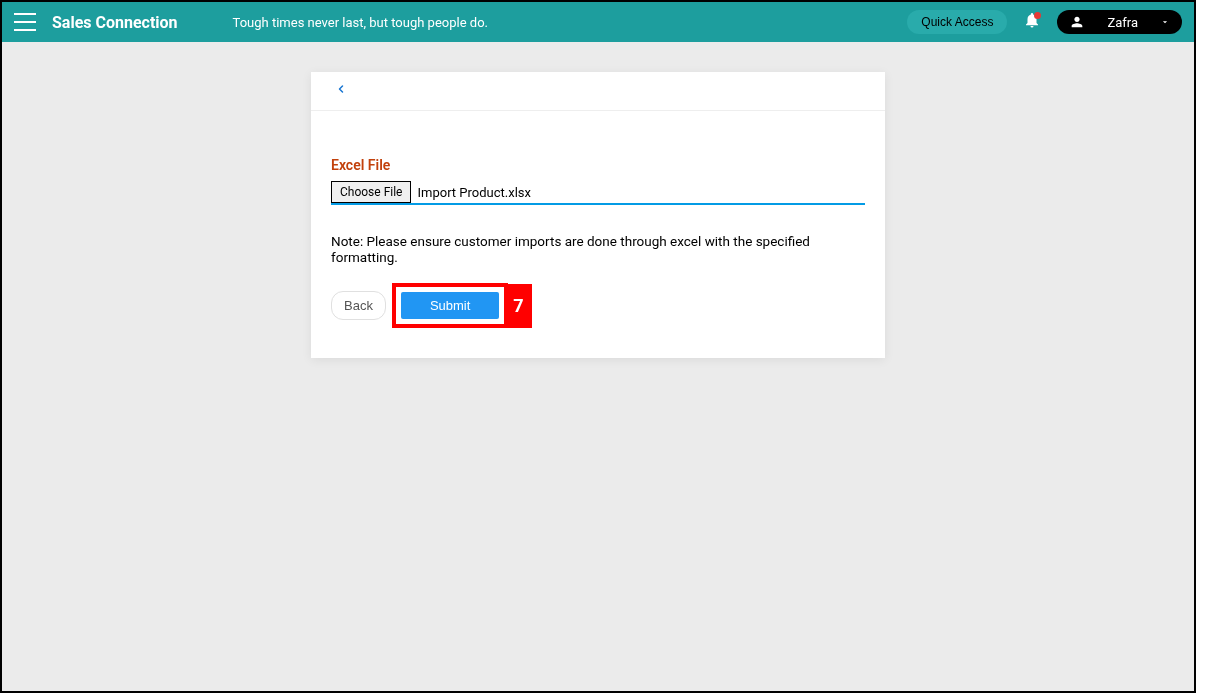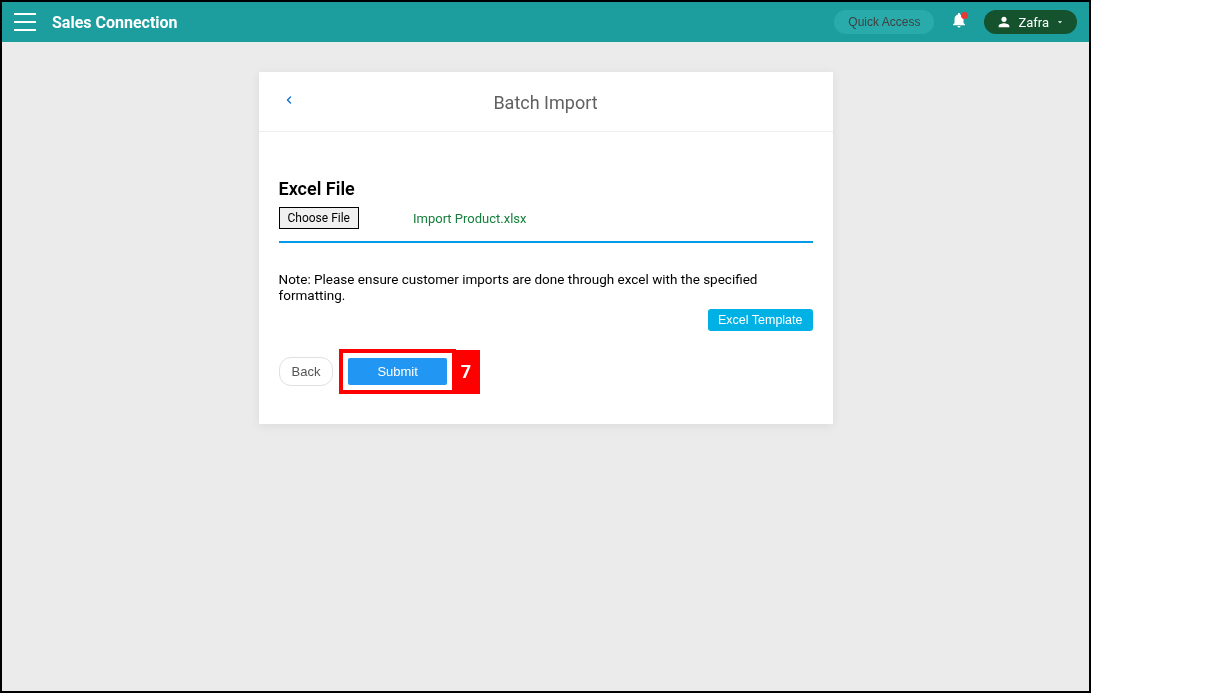--- a/index.html
+++ b/index.html
@@ -7,21 +7,21 @@
     padding: 0;
     height: 100%;
   }
   body {
     font-family: -apple-system, BlinkMacSystemFont, "Segoe UI", Roboto, "Helvetica Neue", Arial, sans-serif;
     background: #fff;
     color: #212121;
   }
   .frame {
     border: 2px solid #000;
-    width: 1091px;
+    width: 1196px;
     height: 693px;
     box-sizing: border-box;
     background: #ebebeb;
     display: flex;
     flex-direction: column;
     position: relative;
   }
   
   .topbar {
     background: #1d9e9e;
@@ -51,21 +51,21 @@
     font-size: 16px;
     margin-left: 16px;
   }
   .tagline {
     margin-left: 55px;
     font-size: 13px;
   }
   .spacer { flex: 1; }
   .quick-access-btn {
     background: #29abab;
-    color: #404040;
+    color: #000000;
     border: none;
     border-radius: 14px;
     padding: 5px 14px;
     font-size: 12px;
     cursor: pointer;
     margin-right: 14px;
   }
   .bell-wrap {
     position: relative;
     width: 22px;
@@ -80,27 +80,28 @@
   .bell-dot {
     position: absolute;
     top: 1px;
     right: 2px;
     width: 7px;
     height: 7px;
     background: #e53935;
     border-radius: 50%;
   }
   .user-pill {
-    background: #14532d;
+    background: #000000;
     border-radius: 14px;
     padding: 4px 12px;
     display: flex;
     align-items: center;
     cursor: pointer;
     font-size: 13px;
+    gap: 16px;
   }
   .user-pill .avatar-icon {
     width: 16px;
     height: 16px;
     margin-right: 6px;
   }
   .user-pill .chev { margin-left: 6px; }
   
   .canvas {
     flex: 1;
@@ -133,44 +134,43 @@
   .card-title {
     flex: 1;
     text-align: center;
     font-size: 18px;
     color: #616161;
   }
   .card-body {
     padding: 46px 20px 30px;
   }
   .field-label {
-    font-size: 18px;
+    font-size: 14px;
     font-weight: 600;
-    color: #000000;
+    color: #c2410c;
     margin-bottom: 8px;
   }
   .file-row {
     display: flex;
     align-items: center;
-    padding-bottom: 12px;
+    padding-bottom: 0;
     border-bottom: 2px solid #039be5;
-    gap: 48px;
   }
   .choose-btn {
     background: #f0f0f0;
     border: 1px solid #000;
     font-size: 12px;
     padding: 3px 8px;
     cursor: pointer;
     font-family: inherit;
   }
   .filename {
     margin-left: 6px;
     font-size: 13px;
-    color: #15803d;
+    color: #000000;
   }
   .note {
     margin-top: 28px;
     font-size: 13.5px;
     color: #000000;
   }
   .template-row {
     display: flex;
     justify-content: flex-end;
     margin-top: 6px;
@@ -236,20 +236,21 @@
 
 <div class="frame">
 
   <div class="topbar">
     <div class="menu-btn">
       <span></span>
         <span></span>
         <span></span>
     </div>
     <div class="app-title">Sales Connection</div>
+    <div class="tagline">Tough times never last, but tough people do.</div>
     <div class="spacer"></div>
     <button class="quick-access-btn">Quick Access</button>
     <div class="bell-wrap">
       <span>
         <svg width="18" height="18" viewBox="0 0 24 24">
             <path d="M12 22a2 2 0 0 0 2-2h-4a2 2 0 0 0 2 2zm6-6V11c0-3.07-1.63-5.64-4.5-6.32V4a1.5 1.5 0 1 0-3 0v.68C7.63 5.36 6 7.92 6 11v5l-2 2v1h16v-1l-2-2z"></path>
           </svg>
       </span>
       <span class="bell-dot"></span>
     </div>
@@ -269,34 +270,30 @@
   </div>
 
   <div class="canvas">
     <div class="card">
       <div class="card-head">
         <div class="back-arrow">
           <svg width="12" height="18" viewBox="0 0 24 24" fill="none" stroke-width="3" stroke-linecap="round" stroke-linejoin="round">
               <polyline points="15 18 9 12 15 6"></polyline>
             </svg>
         </div>
-        <div class="card-title">Batch Import</div>
       </div>
 
       <div class="card-body">
         <div class="field-label">Excel File</div>
         <div class="file-row">
           <button class="choose-btn">Choose File</button>
           <span class="filename">Import Product.xlsx</span>
         </div>
 
         <div class="note">Note: Please ensure customer imports are done through excel with the specified formatting.</div>
-        <div class="template-row">
-          <button class="template-btn">Excel Template</button>
-        </div>
 
         <div class="action-row">
           <button class="back-btn">Back</button>
           <div class="submit-wrap">
             <button class="submit-btn">Submit</button>
             <div class="callout-num">7</div>
           </div>
         </div>
       </div>
     </div>

